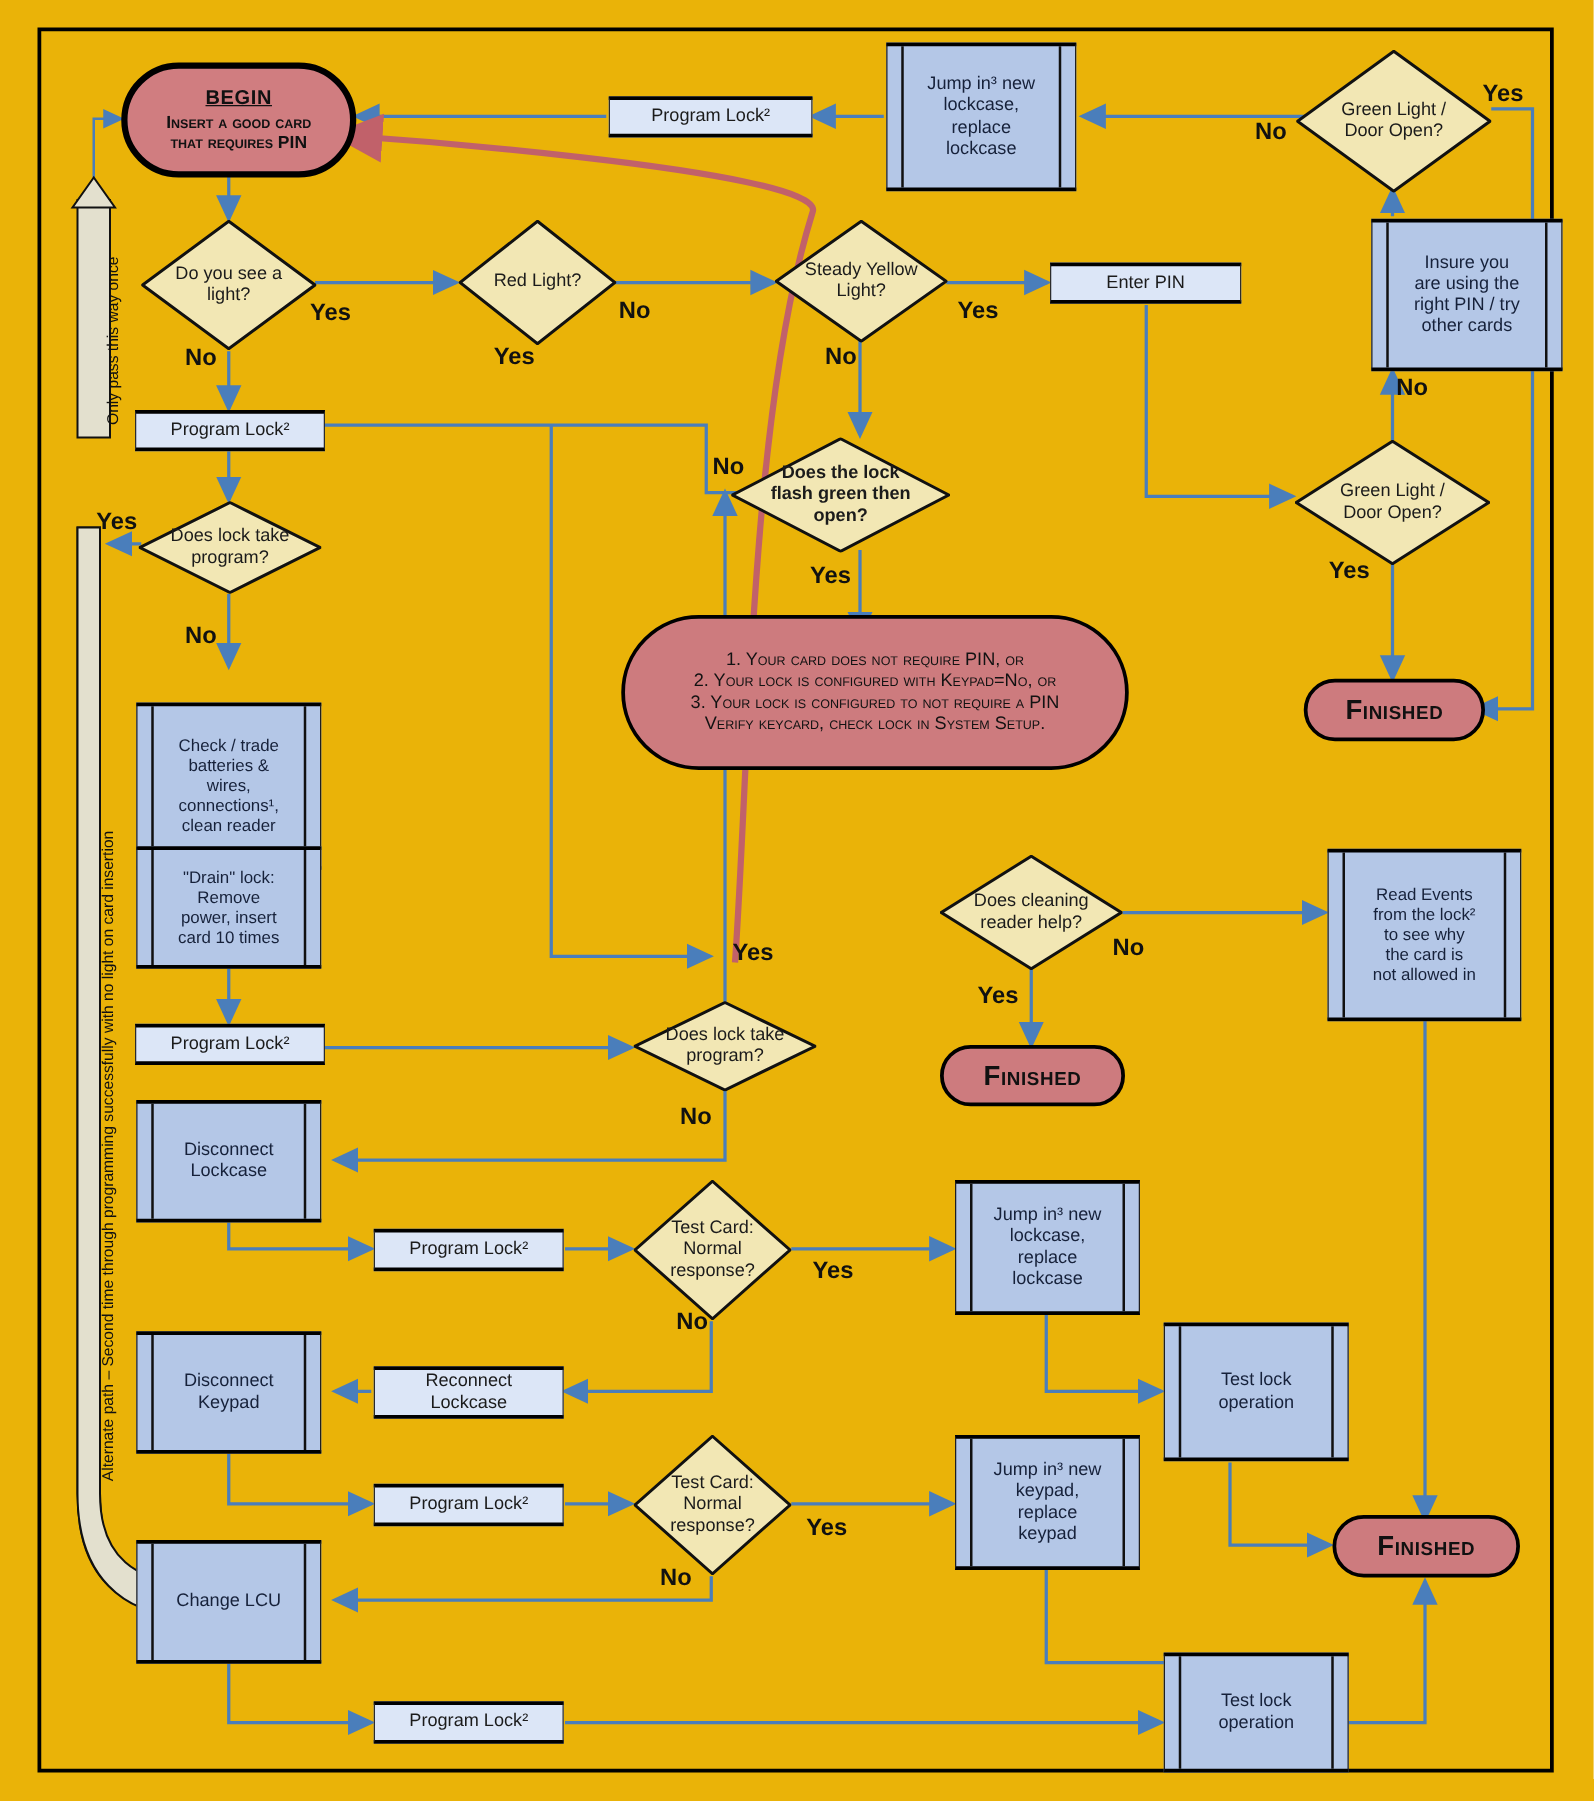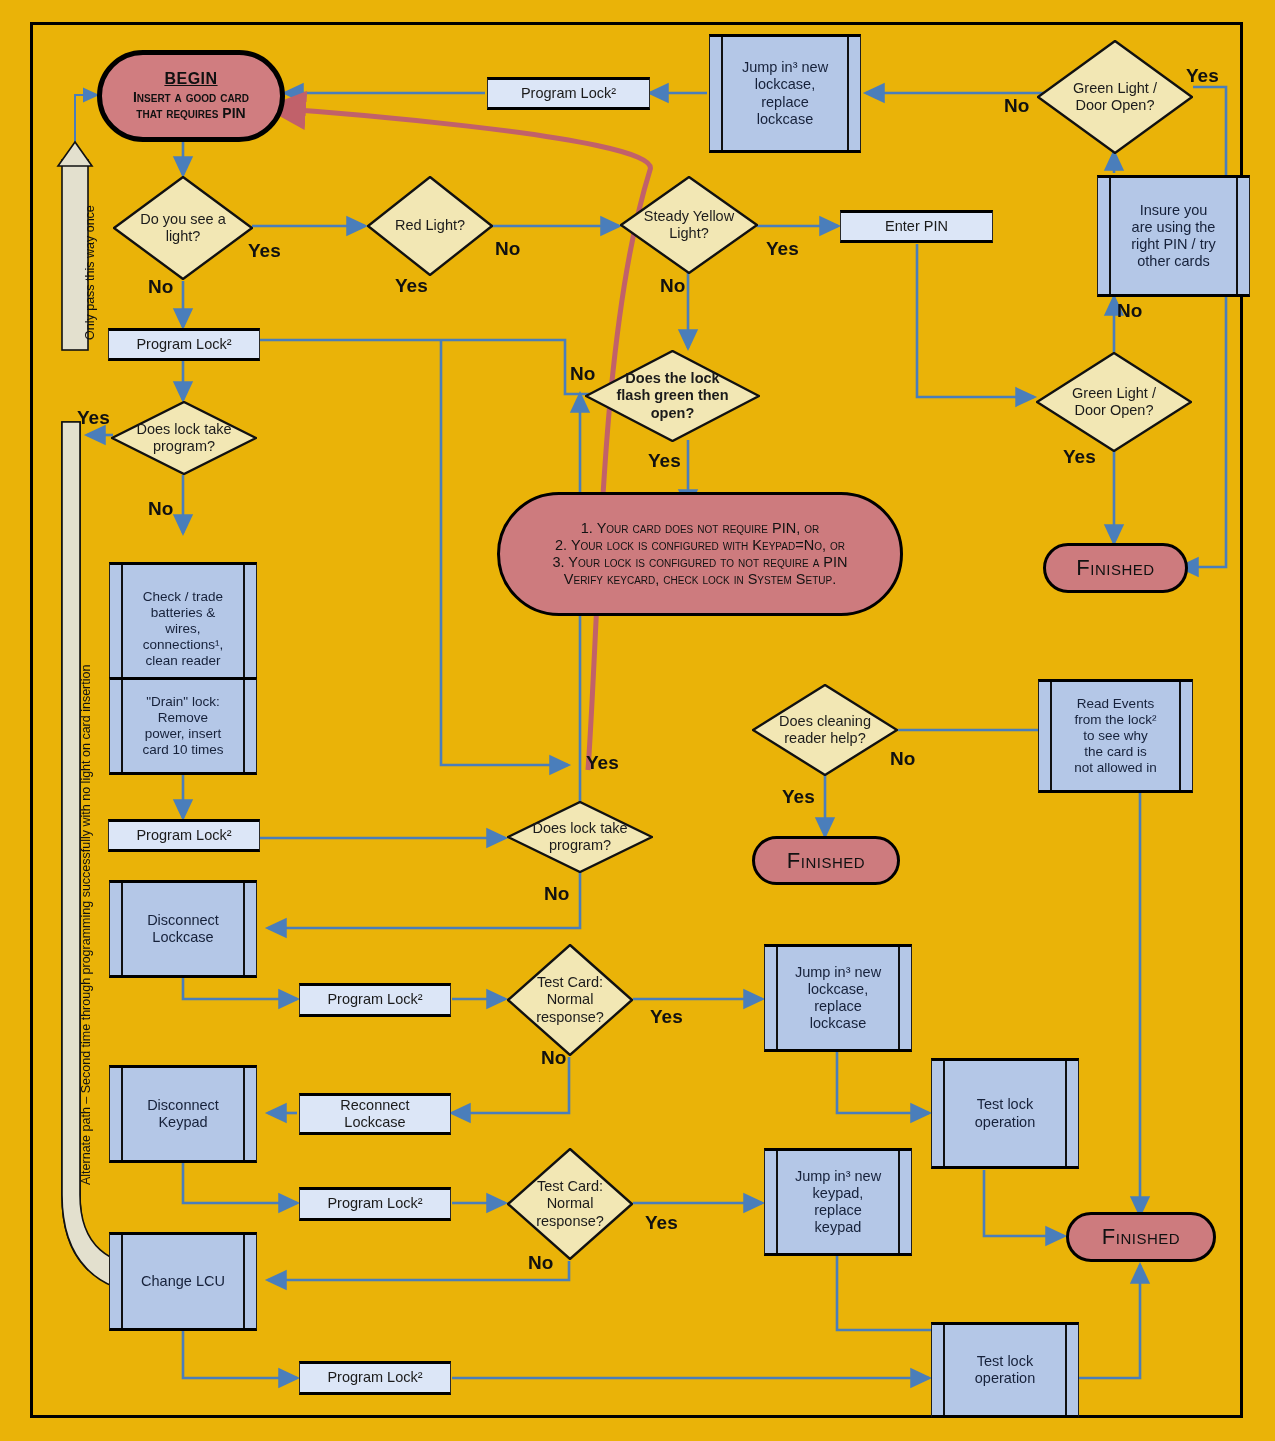--- a/index.html
+++ b/index.html
@@ -23,21 +23,21 @@
   .pre::after{right:11px;}
 
   
   .dec{font-size:14.5px;color:#1b1b1b;}
   .dec .dbg{position:absolute;inset:0;}
   .dec .t{position:relative;z-index:2;padding:0 6px;}
 
   
   .term{background:#cd7b7e;border:3px solid #000;border-radius:999px;color:#111;}
   .term.begin{background:#d07d80;border-width:5px;}
-  .fin{font-variant:small-caps;font-weight:normal;font-size:22px;letter-spacing:.5px;}
+  .fin{font-variant:small-caps;font-weight:bold;font-size:22px;letter-spacing:.5px;}
 
   .beginT{font-size:14px;font-variant:small-caps;font-weight:bold;color:#111;}
   .beginT .u{text-decoration:underline;font-size:16px;letter-spacing:.5px;}
 
   .noticeT{font-size:14.5px;font-variant:small-caps;color:#121212;line-height:1.28;}
 
   
   .lab{position:absolute;font-size:19px;font-weight:bold;color:#111;white-space:nowrap;}
 
   
@@ -294,21 +294,21 @@
   </div>
 
   <div class="node dec" style="left:752px;top:684px;width:146px;height:92px;">
     <svg class="dbg" viewBox="0 0 146 92" preserveAspectRatio="none">
         <polygon points="73,1 145,46 73,91 1,46" fill="#f2e7b4" stroke="#111" stroke-width="2.4"></polygon>
       </svg>
     <div class="t" style="white-space:pre-line">Does cleaning
 reader help?</div>
   </div>
 
-  <div class="node pre" style="left:1038px;top:679px;width:155px;height:114px;">
+  <div class="node pre" style="left:1062px;top:679px;width:155px;height:138px;">
     <div class="t" style="white-space:pre-line;font-size:13.5px">Read Events
 from the lock²
 to see why
 the card is
 not allowed in</div>
   </div>
 
   <div class="node term" style="left:497px;top:492px;width:406px;height:124px;">
     <div class="t noticeT">
       <div>1. Your card does not require PIN, or</div>

